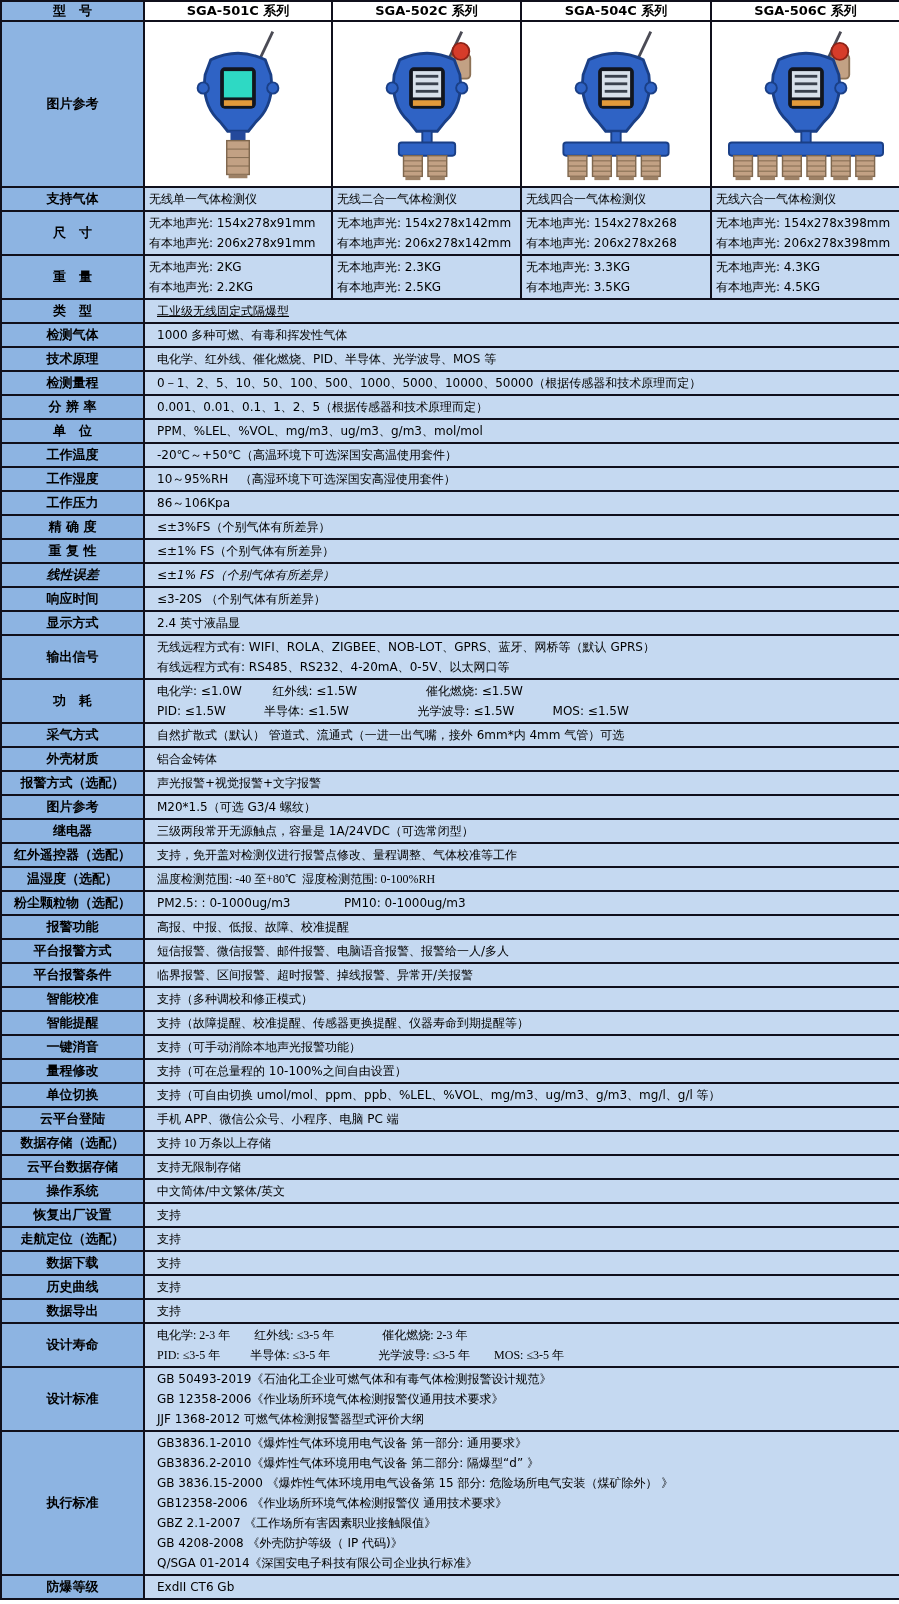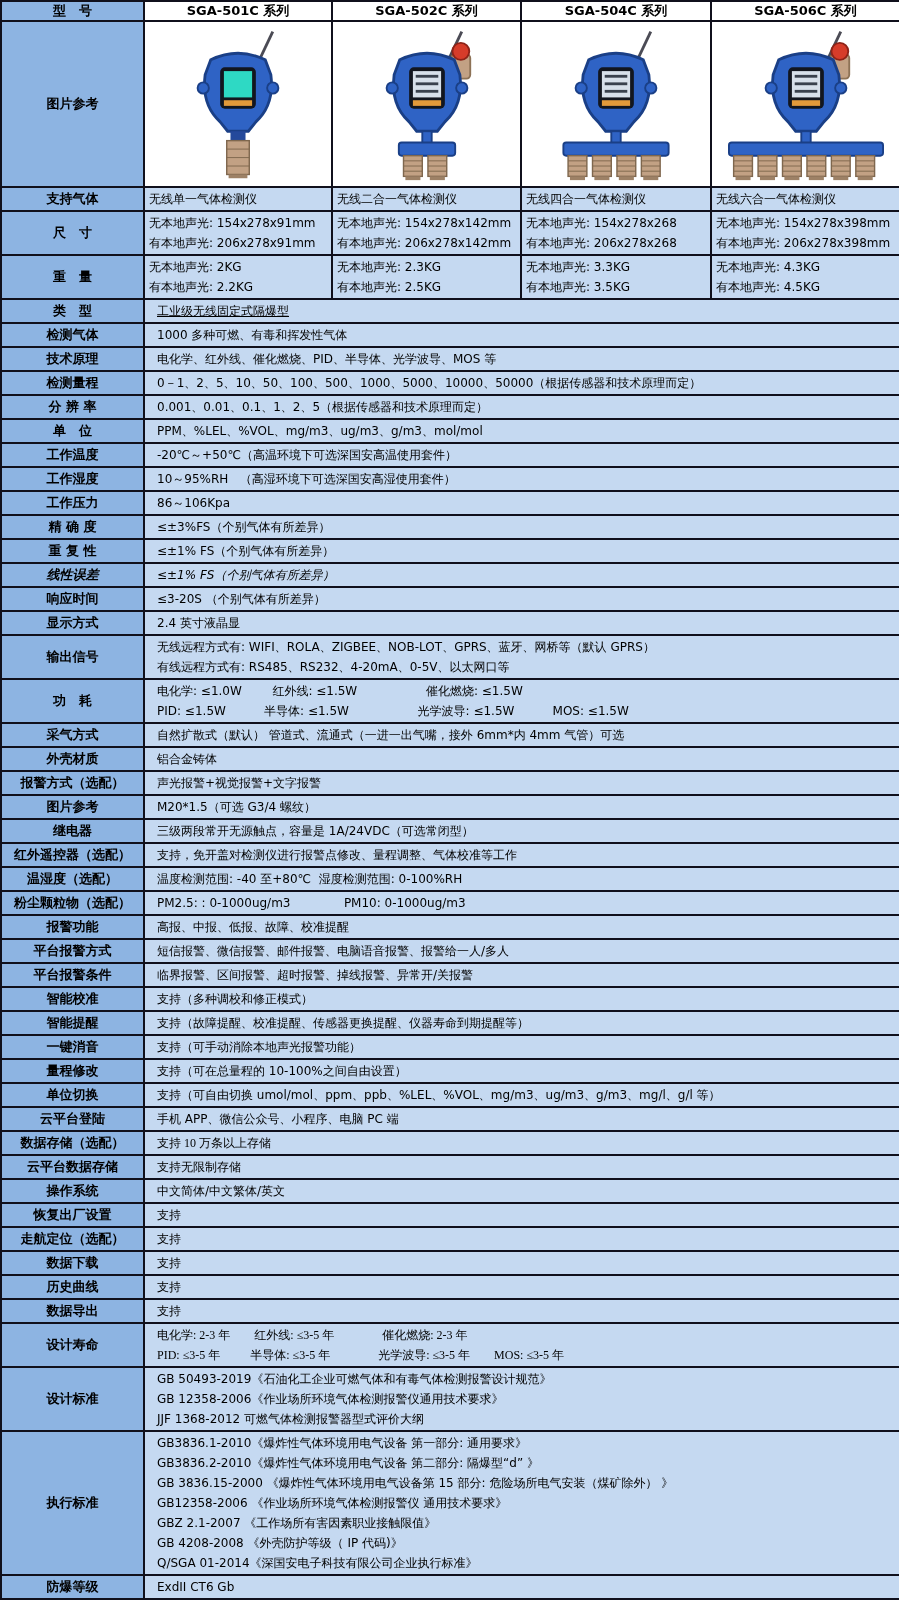--- a/index.html
+++ b/index.html
@@ -285,21 +285,21 @@
           <td class="value" colspan="4">M20*1.5（可选 G3/4 螺纹）</td>
         </tr>
         <tr style="height: 19px;">
           <th class="label">继电器</th>
           <td class="value" colspan="4">三级两段常开无源触点，容量是 1A/24VDC（可选常闭型）</td>
         </tr>
         <tr style="height: 19px;">
           <th class="label">红外遥控器（选配）</th>
           <td class="value" colspan="4">支持，免开盖对检测仪进行报警点修改、量程调整、气体校准等工作</td>
         </tr>
-        <tr style="height: 19px;">
+        <tr style="height: 19px; font-family: Liberation Serif, serif;">
           <th class="label">温湿度（选配）</th>
           <td class="value" colspan="4">温度检测范围: -40 至+80℃  湿度检测范围: 0-100%RH</td>
         </tr>
         <tr style="height: 19px;">
           <th class="label">粉尘颗粒物（选配）</th>
           <td class="value" colspan="4">PM2.5: : 0-1000ug/m3              PM10: 0-1000ug/m3</td>
         </tr>
         <tr style="height: 19px;">
           <th class="label">报警功能</th>
           <td class="value" colspan="4">高报、中报、低报、故障、校准提醒</td>

